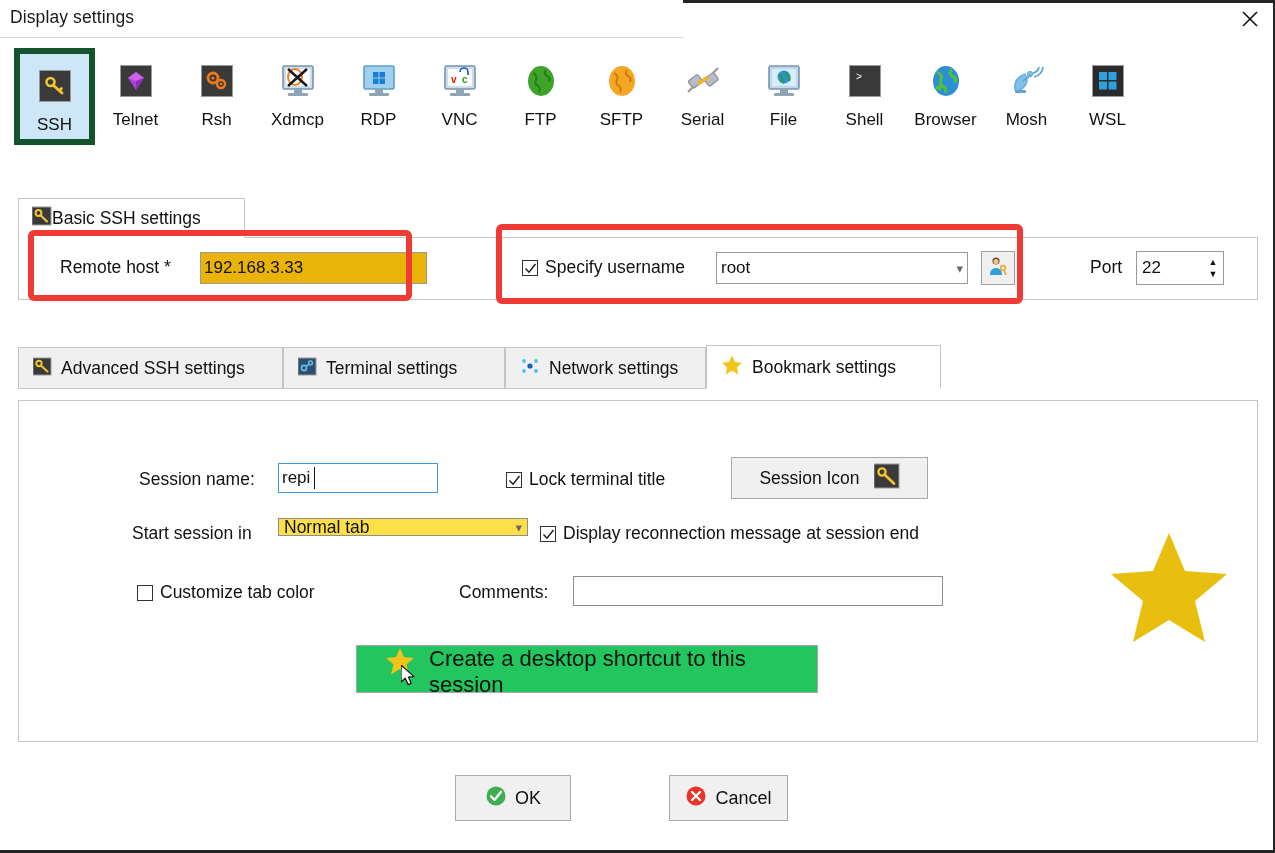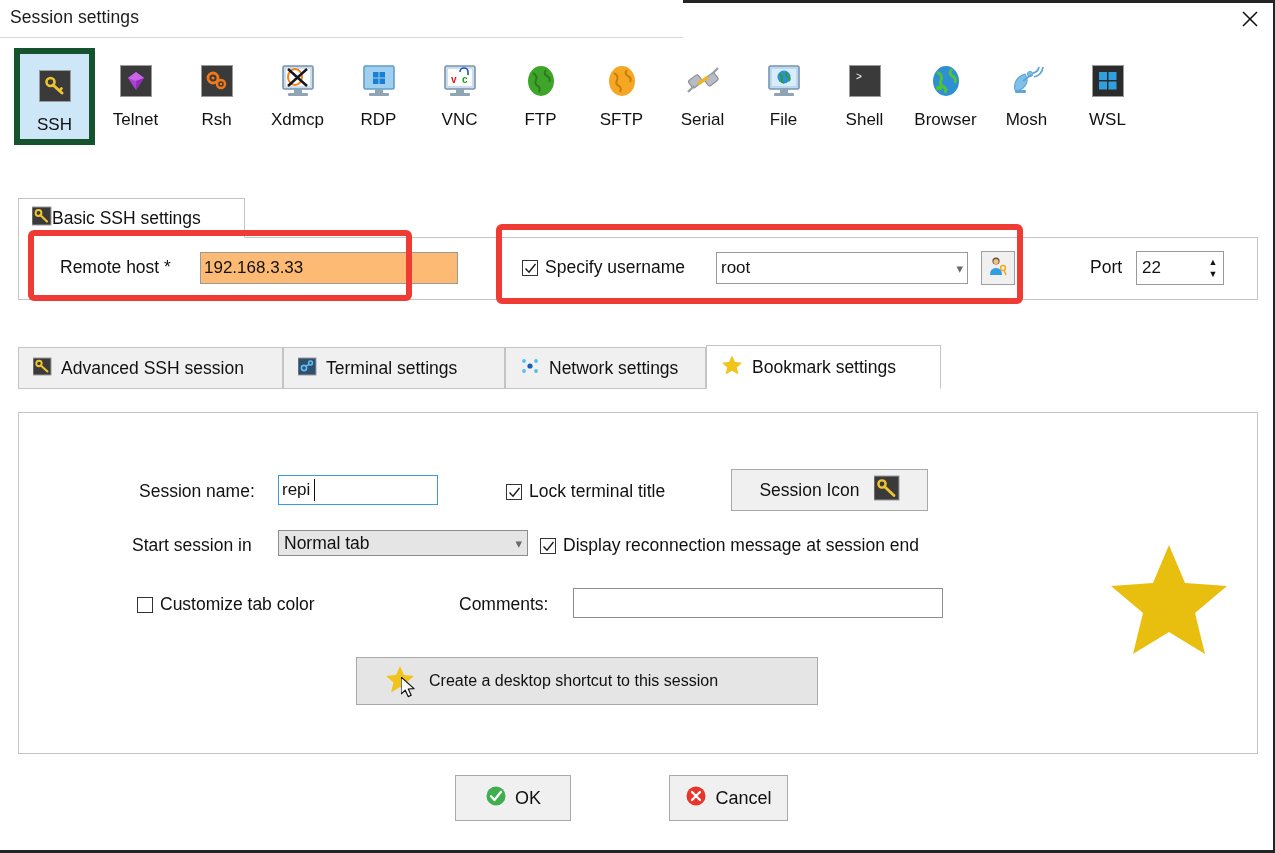--- a/index.html
+++ b/index.html
@@ -95,22 +95,22 @@
   .basic-row {
     position: absolute; left: 0; top: 0; width: 1240px; height: 61px;
     display: flex; align-items: center;
   }
   .lbl-remote-host {
     position: absolute; left: 41px; top: 19px;
     font-size: 17.5px; color: #111;
   }
   .inp-remote-host {
     position: absolute; left: 181px; top: 14px;
-    width: 258px; height: 32px;
-    border: 1px solid #9a9a9a; background: #fdba74;
+    width: 227px; height: 32px;
+    border: 1px solid #9a9a9a; background: #eab308;
     font-size: 17px; color: #111;
     padding: 0 3px; font-family: "Liberation Sans", sans-serif;
     outline: none;
   }
   .chk {
     width: 16px; height: 16px; border: 1px solid #333; background: #fff;
     display: inline-flex; align-items: center; justify-content: center;
     flex: 0 0 auto;
   }
   .chk svg { display: block; }
@@ -178,21 +178,21 @@
   .tab.active {
     background: #fff; border-bottom: 1px solid #fff;
     height: 44px; top: -2px; z-index: 4;
   }
   #tab-advanced  { left: 0px;   width: 265px; }
   #tab-terminal  { left: 265px; width: 222px; }
   #tab-network   { left: 487px; width: 201px; }
   #tab-bookmark  { left: 688px; width: 235px; }
 
   .tabpanel {
-    position: absolute; left: 18px; top: 412px;
+    position: absolute; left: 18px; top: 400px;
     width: 1240px; height: 342px;
     border: 1px solid #c4c4c4; background: #fff;
     z-index: 2;
     padding-left: 40px;
   }
 
   
   .lbl-session-name {
     position: absolute; left: 120px; top: 68px; font-size: 17.5px; color: #111;
   }
@@ -212,44 +212,44 @@
     position: absolute; left: 712px; top: 56px; width: 197px; height: 42px;
     border: 1px solid #a9a9a9; background: #f0f0f0;
     display: flex; align-items: center; justify-content: center; gap: 14px;
     font-size: 17.5px; color: #111; cursor: pointer;
   }
 
   .lbl-start-in {
     position: absolute; left: 113px; top: 122px; font-size: 17.5px; color: #111;
   }
   .sel-start-in {
-    position: absolute; left: 259px; top: 117px; width: 250px; height: 26px;
-    border: 1px solid #8d8d8d; background: #e5e5e5;
+    position: absolute; left: 259px; top: 117px; width: 250px; height: 18px;
+    border: 1px solid #8d8d8d; background: #fde047;
     display: flex; align-items: center; padding: 0 5px;
     font-size: 17.5px; color: #111; cursor: pointer;
   }
   .sel-start-in .caret { margin-left: auto; color: #6a6a6a; font-size: 13px; }
   .chk-reconnect { position: absolute; left: 521px; top: 125px; cursor: pointer; }
   .lbl-reconnect { position: absolute; left: 544px; top: 122px; font-size: 17.5px; color: #111; cursor: pointer; }
 
   .chk-tabcolor { position: absolute; left: 118px; top: 184px; cursor: pointer; }
   .lbl-tabcolor { position: absolute; left: 141px; top: 181px; font-size: 17.5px; color: #111; cursor: pointer; }
   .lbl-comments { position: absolute; left: 440px; top: 181px; font-size: 17.5px; color: #111; }
   .inp-comments {
     position: absolute; left: 554px; top: 175px; width: 370px; height: 30px;
     border: 1px solid #8d8d8d; background: #fff;
     font-size: 17px; color: #111; padding: 0 4px;
     font-family: "Liberation Sans", sans-serif; outline: none;
   }
 
   .btn-shortcut {
     position: absolute; left: 337px; top: 244px; width: 462px; height: 48px;
-    border: 1px solid #a9a9a9; background: #e5e5e5;
-    display: flex; align-items: center; padding-left: 28px; gap: 14px;
-    font-size: 16px; color: #111; cursor: pointer;
+    border: 1px solid #a9a9a9; background: #22c55e;
+    display: flex; padding-left: 28px; gap: 14px;
+    font-size: 22px; color: #111; cursor: pointer;
   }
   .cursor-arrow {
     position: absolute; left: 382px; top: 264px; width: 20px; height: 24px;
     pointer-events: none; z-index: 6;
   }
 
   .big-star {
     position: absolute; left: 1090px; top: 128px;
     width: 120px; height: 115px; pointer-events: none;
   }
@@ -271,21 +271,21 @@
 </head>
 <body>
 
 <div id="app">
 
   <div class="top-dark-strip"></div>
   <div class="right-dark-strip"></div>
   <div class="bottom-dark-strip"></div>
 
   <div class="titlebar">
-    <div class="title-text">Session settings</div>
+    <div class="title-text">Display settings</div>
     <div class="close-btn">
       <svg width="26" height="26" viewBox="0 0 26 26">
         <line x1="6" y1="6" x2="20" y2="20" stroke="#111" stroke-width="1.6"></line>
         <line x1="20" y1="6" x2="6" y2="20" stroke="#111" stroke-width="1.6"></line>
       </svg>
     </div>
   </div>
   <div class="title-divider"></div>
 
   <div class="proto-bar">
@@ -535,21 +535,21 @@
 
   <div class="tabstrip">
     <div class="tab" id="tab-advanced">
       <span>
         <svg width="19" height="19" viewBox="0 0 19 19">
           <rect x="0" y="1" width="18" height="17" fill="#3a3a3a" stroke="#9a9a9a" stroke-width="1"></rect>
           <circle cx="6" cy="6.5" r="2.7" fill="none" stroke="#f0c330" stroke-width="1.9"></circle>
           <path d="M7.8 8.5 L14.5 14.5" stroke="#f0c330" stroke-width="2.1" stroke-linecap="round"></path>
         </svg>
       </span>
-      <span class="tlbl">Advanced SSH session</span>
+      <span class="tlbl">Advanced SSH settings</span>
     </div>
 
     <div class="tab" id="tab-terminal">
       <span>
         <svg width="19" height="19" viewBox="0 0 19 19">
           <rect x="0" y="1" width="18" height="17" fill="#2f4f6f" stroke="#9a9a9a" stroke-width="1"></rect>
           <circle cx="6" cy="11" r="2.6" fill="none" stroke="#5fc0f0" stroke-width="1.6"></circle>
           <circle cx="12.5" cy="6" r="1.9" fill="none" stroke="#5fc0f0" stroke-width="1.5"></circle>
           <path d="M7.8 9.4 L11 7.3" stroke="#5fc0f0" stroke-width="1.4"></path>
         </svg>

